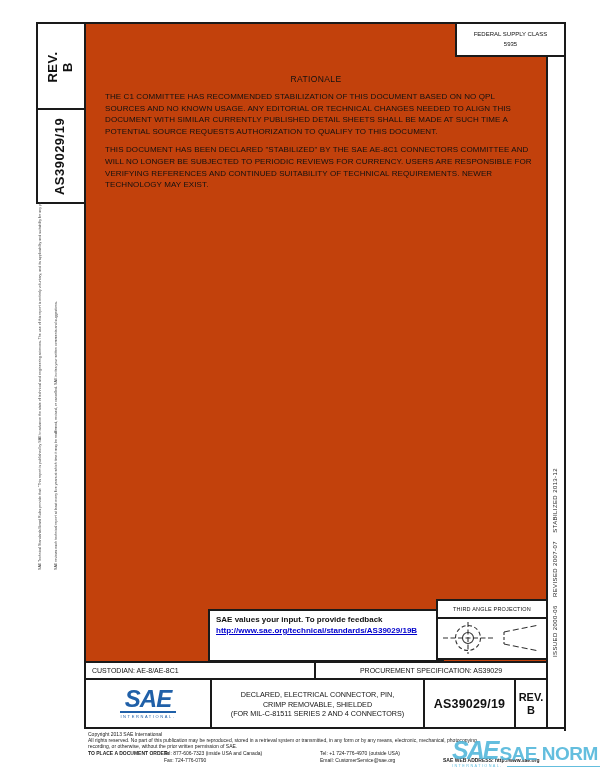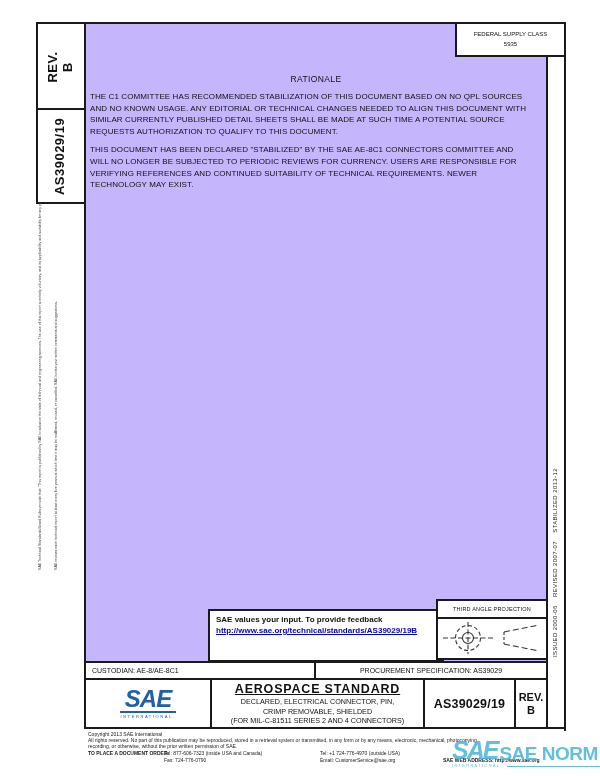--- a/index.html
+++ b/index.html
@@ -14,34 +14,34 @@
   .vtext{transform:rotate(-90deg);white-space:nowrap;text-align:center;
          font-weight:bold;font-size:13px;letter-spacing:.5px;line-height:1.15;}
   .vtext .two{display:block;}
 
   
   .vnote{position:absolute;transform-origin:0 0;transform:rotate(-90deg);
          white-space:nowrap;overflow:hidden;width:368px;font-size:3.6px;color:#333;}
 
   
   .main-box{position:absolute;left:84px;top:22px;width:464px;height:707px;
-            border:2px solid #1a1a1a;background:#c4b5fd;box-sizing:border-box;}
+            border:2px solid #1a1a1a;background:#c2410c;box-sizing:border-box;}
   .outer-right{position:absolute;left:564px;top:22px;height:709px;border-left:2px solid #1a1a1a;}
   .top-connector{position:absolute;left:548px;top:22px;width:18px;border-top:2px solid #1a1a1a;}
   .bottom-connector{position:absolute;left:548px;top:727px;width:18px;border-top:2px solid #1a1a1a;}
 
   .fsc-box{position:absolute;left:455px;top:24px;width:109px;height:33px;
            border-left:2px solid #1a1a1a;border-bottom:2px solid #1a1a1a;background:#fff;
            display:flex;flex-direction:column;align-items:center;justify-content:center;
            font-size:6px;line-height:1.6;text-align:center;box-sizing:border-box;}
 
   .center-head{ text-align:center;font-size:8.5px;letter-spacing:.4px;font-weight:normal;}
   .rationale-head{margin-top:50px;}
   .notice-head{margin-top:14px;}
-  .body-para{margin:7px 12px 0 4px;font-size:8px;line-height:1.45;letter-spacing:.1px;text-align:left;}
+  .body-para{margin:7px 12px 0 19px;font-size:8px;line-height:1.45;letter-spacing:.1px;text-align:left;}
 
   
   .feedback-box{position:absolute;left:208px;top:609px;width:236px;height:53px;
                 border:2px solid #1a1a1a;padding:4px 6px;box-sizing:border-box;
                 font-size:8px;font-weight:bold;line-height:1.35;background:#fff;}
   .feedback-link{color:var(--link-blue,#0000cc);text-decoration:underline;display:inline-block;}
 
   
   .proj-box{position:absolute;left:436px;top:599px;width:112px;height:61px;
             border:2px solid #1a1a1a;box-sizing:border-box;background:#fff;}
@@ -157,21 +157,20 @@
 
   <div class="title-block">
     <div class="tb-cell tb-logo">
       <div class="sae-logo">
         <div class="sae-logo-text">SAE</div>
         <div class="sae-logo-bar"></div>
         <div class="sae-logo-sub">INTERNATIONAL.</div>
       </div>
     </div>
     <div class="tb-cell tb-center">
-      <div class="tb-heading">AEROSPACE STANDARD</div>
       <div class="tb-sub">
         <div>DECLARED, ELECTRICAL CONNECTOR, PIN,</div>
         <div>CRIMP REMOVABLE, SHIELDED</div>
         <div>(FOR MIL-C-81511 SERIES 2 AND 4 CONNECTORS)</div>
       </div>
     </div>
     <div class="tb-cell tb-num">AS39029/19</div>
     <div class="tb-cell tb-rev">
       <div>REV.</div>
       <div>B</div>

